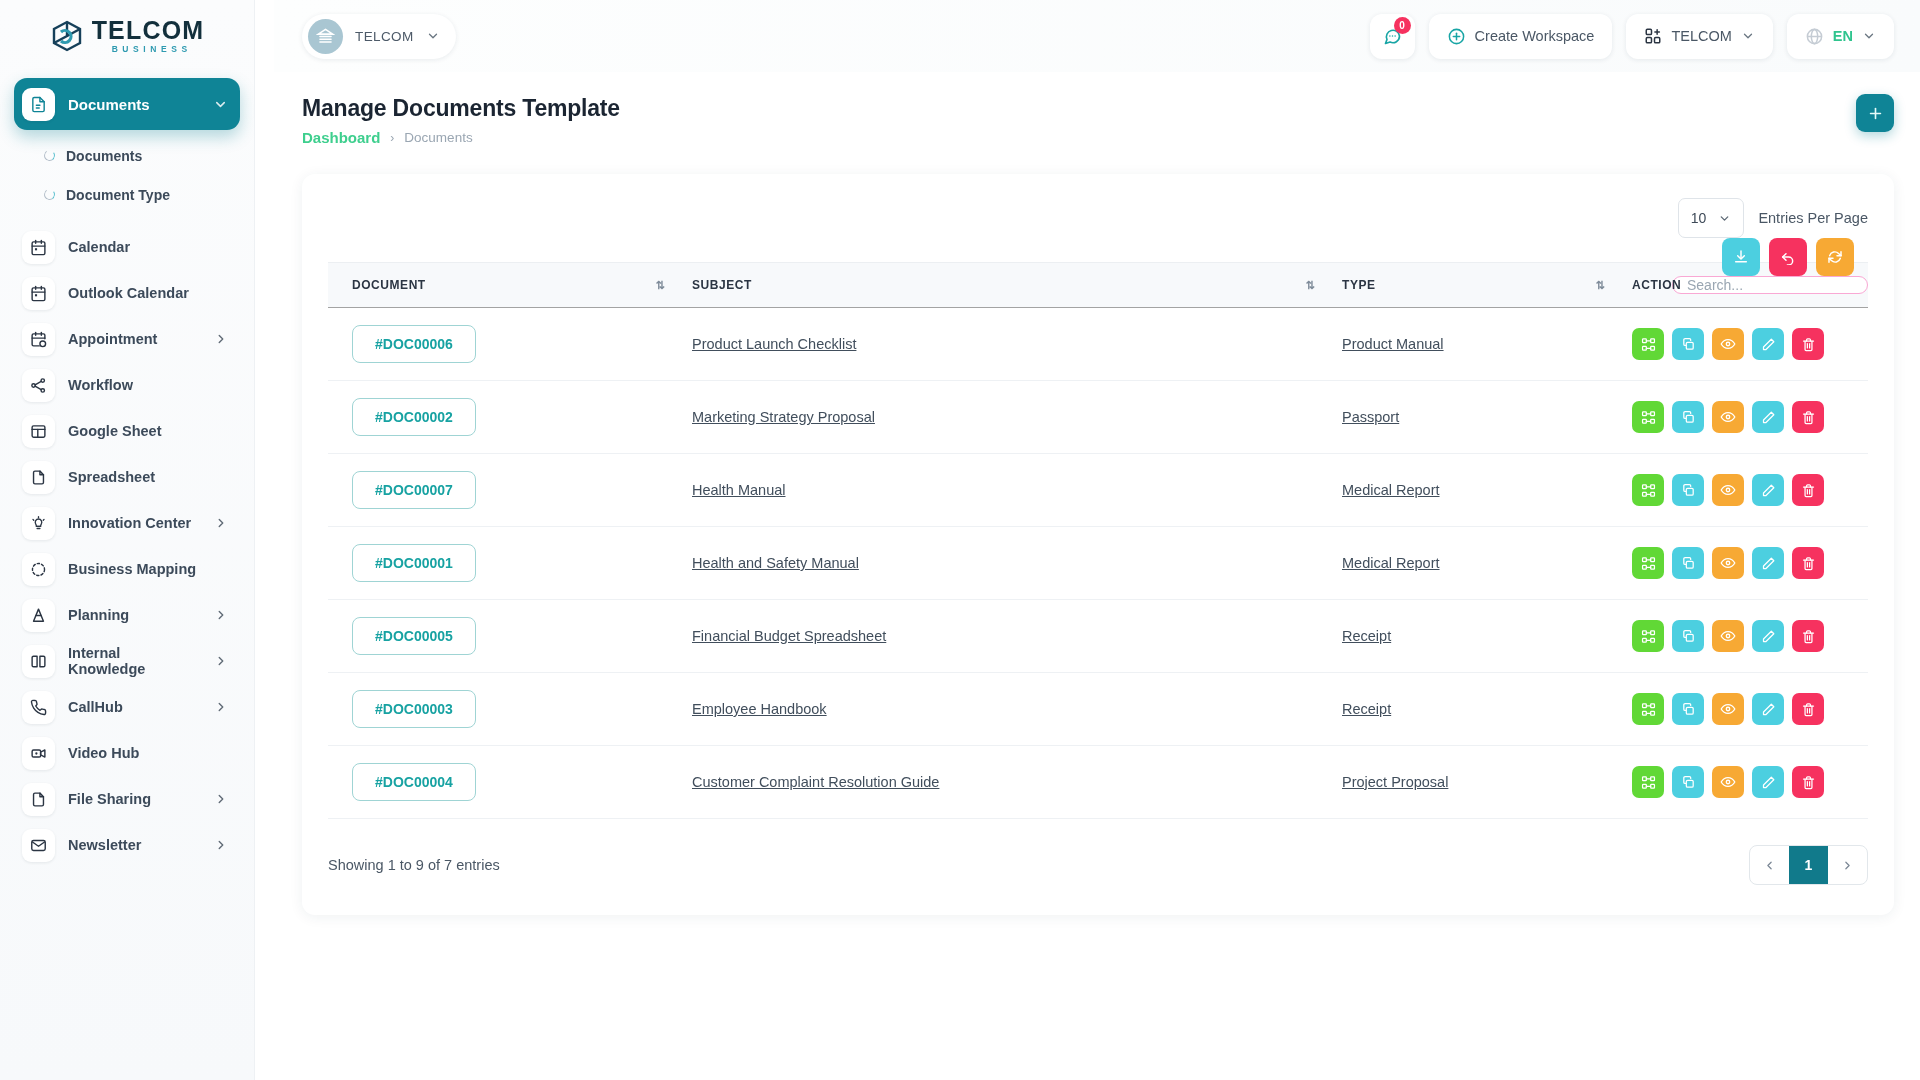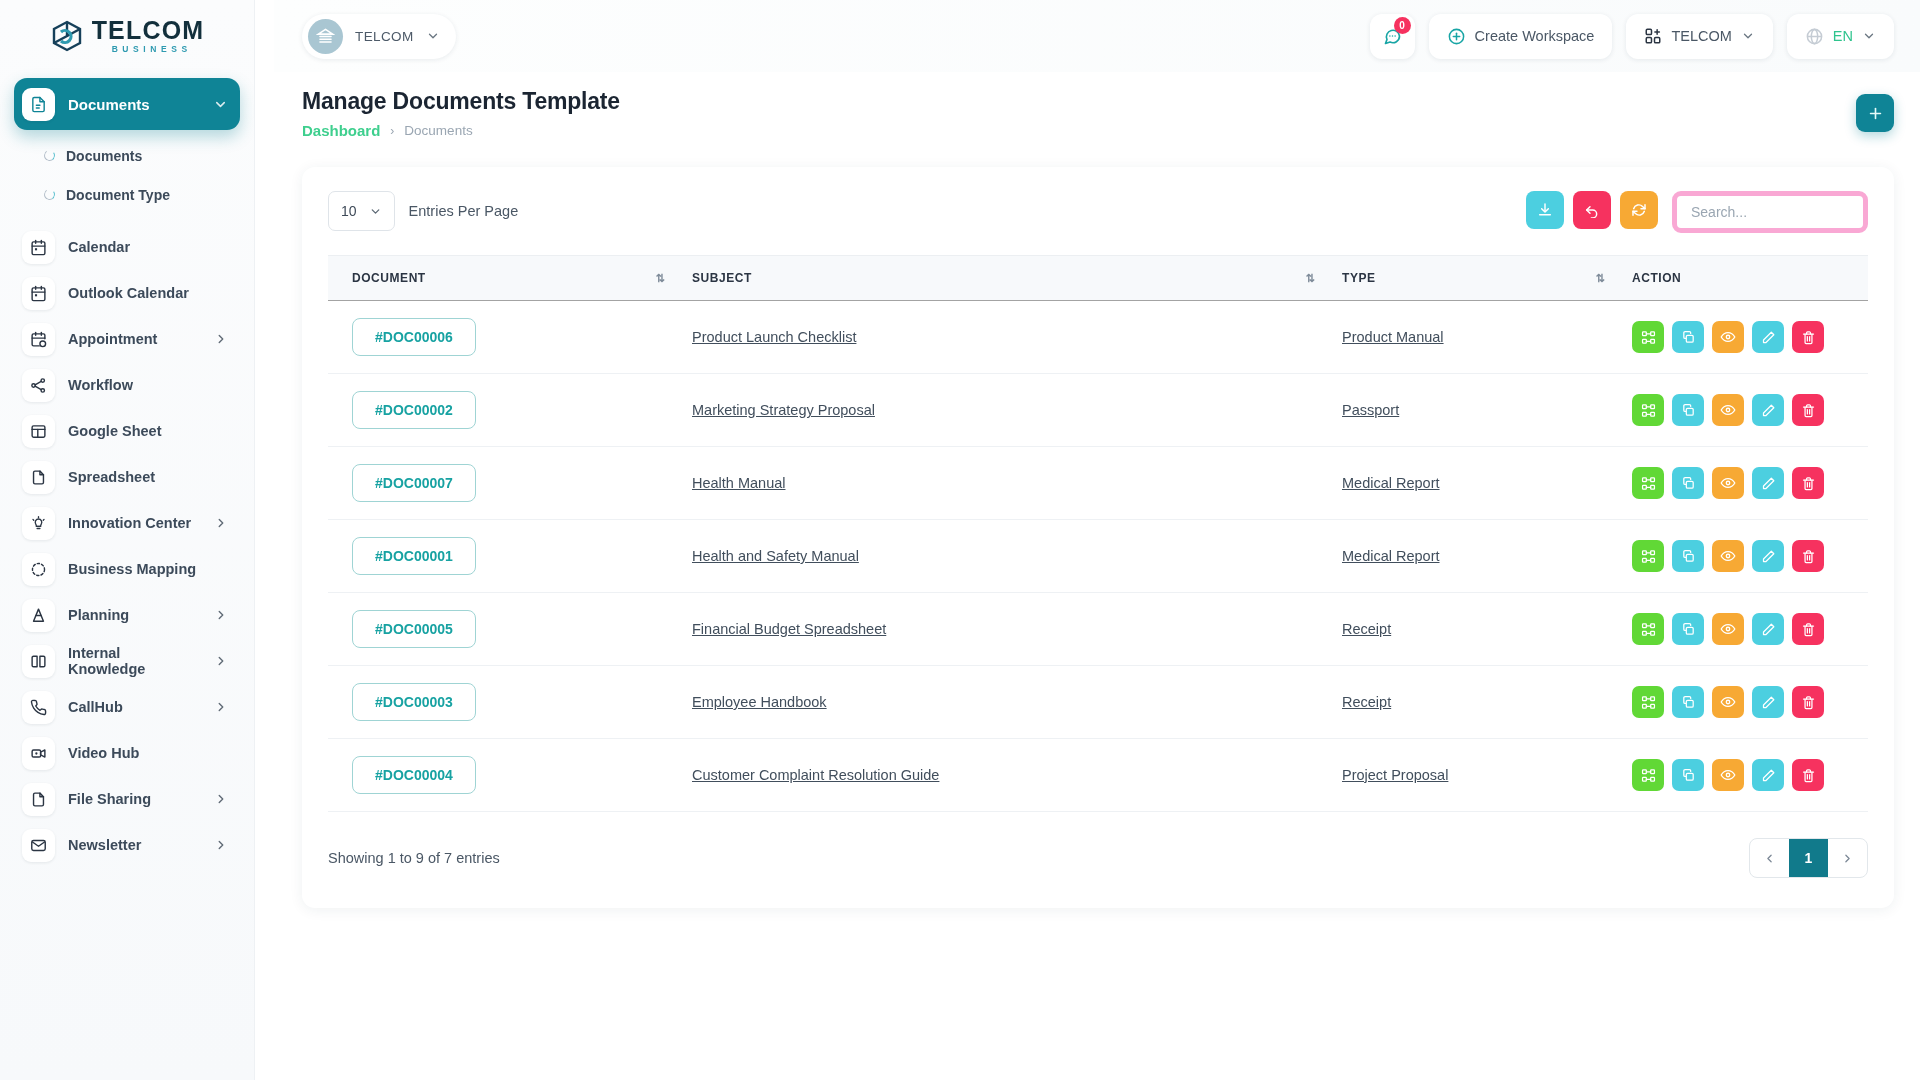--- a/index.html
+++ b/index.html
@@ -102,63 +102,63 @@
     font-size: 10px; font-weight: 700;
     display: flex; align-items: center; justify-content: center; padding: 0 4px;
   }
   .pill-btn {
     display: flex; align-items: center; gap: 9px; height: 45px; padding: 0 18px;
     background: #ffffff; border-radius: 12px;
     box-shadow: 0 1px 5px rgba(25,45,65,.09);
     font-size: 14.5px; color: #4a5765; cursor: pointer; white-space: nowrap;
   }
   .pill-btn .chev { display:flex; align-items:center; color:#66727f; }
-  .lang-code { color: #2fc48e; font-weight: 400; font-size: 14.5px; }
+  .lang-code { color: #2fc48e; font-weight: 700; font-size: 14.5px; }
 
   
   .page-head { padding: 16px 26px 0 28px; display: flex; align-items: flex-start; }
-  .page-head-left { flex: 1 1 auto; }
+  .page-head-left { flex: 1 1 auto; margin-top: 7px; }
   .page-title { font-size: 23px; font-weight: 700; color: #1b2532; letter-spacing: -.2px; }
   .crumbs { display: flex; align-items: center; gap: 10px; margin-top: 7px; }
   .crumb-home { font-size: 15px; font-weight: 700; color: #3ecf8e; cursor: pointer; }
   .crumb-sep { color: #9aa6b2; font-size: 12px; }
   .crumb-cur { font-size: 13.5px; color: #9aa6b2; }
   .add-btn {
     width: 38px; height: 38px; border-radius: 9px; background: #0f8496;
     box-shadow: 0 4px 12px rgba(15,132,150,.32);
     display: flex; align-items: center; justify-content: center;
     cursor: pointer; margin-top: 6px;
   }
 
   
   .card {
     margin: 28px 26px 0 28px; background: #ffffff; border-radius: 13px;
     box-shadow: 0 2px 14px rgba(30,50,70,.07);
     padding: 24px 26px 30px 26px;
   }
-  .card-toolbar { display: flex; align-items: flex-start; height: 46px; }
+  .card-toolbar { display: flex; align-items: flex-end; height: 46px; flex-direction: column; }
   .epp { display: flex; align-items: center; gap: 14px; }
   .epp-select {
     display: flex; align-items: center; gap: 12px;
     height: 40px; padding: 0 12px; border: 1px solid #dfe4e9;
     border-radius: 7px; background: #fff; cursor: pointer;
     font-size: 14px; color: #3e4a58;
   }
   .epp-label { font-size: 14.5px; color: #4a5765; }
   .toolbar-spacer { flex: 1 1 auto; }
   .tool-icons { display: flex; align-items: center; gap: 9px; margin-right: 14px; }
   .tool-btn {
     width: 38px; height: 38px; border-radius: 8px; cursor: pointer;
     display: flex; align-items: center; justify-content: center;
   }
   .tool-export { background: #4ccfe0; }
   .tool-reset  { background: #f6325f; }
   .tool-refresh{ background: #f7a934; }
   .search-box {
-    width: 196px; height: 42px; border: 5px solid #f9a8d4; border-radius: 9px;
+    width: 196px; height: 42px; border: 1px solid #f9a8d4; border-radius: 9px;
     background: #fff; display: flex; align-items: center; padding: 0 14px;
   }
   .search-box input {
     border: 0; outline: 0; width: 100%; font-size: 14px; color: #3e4a58;
     font-family: "Liberation Sans", sans-serif; background: transparent;
   }
   .search-box input::placeholder { color: #9aa6b2; }
 
   
   table.dt { width: 100%; border-collapse: collapse; margin-top: 18px; }

